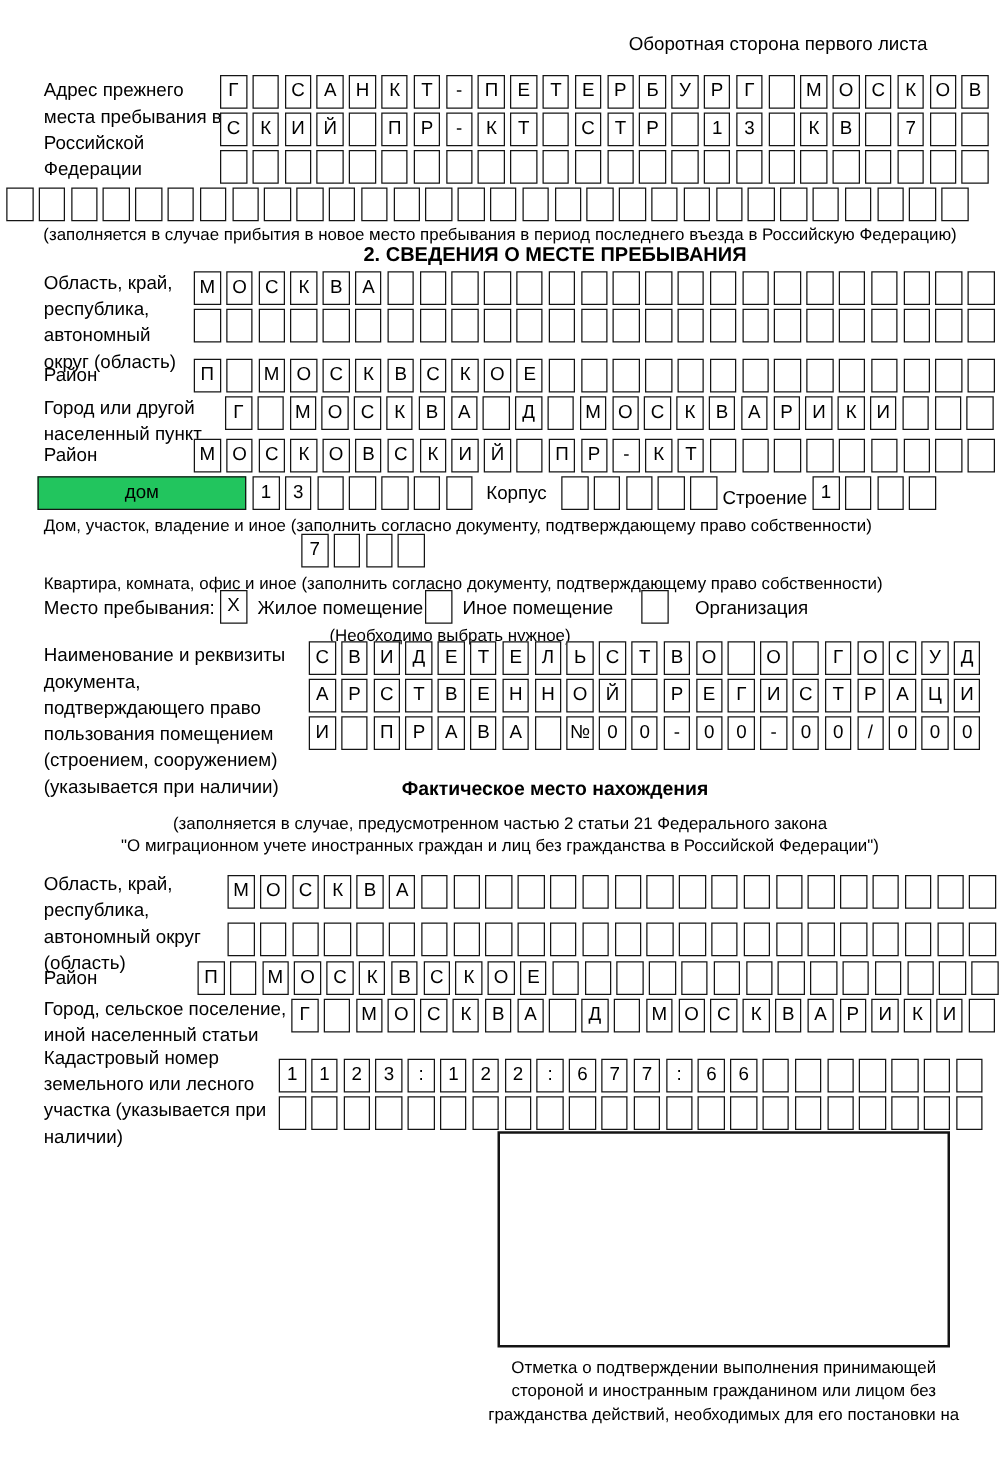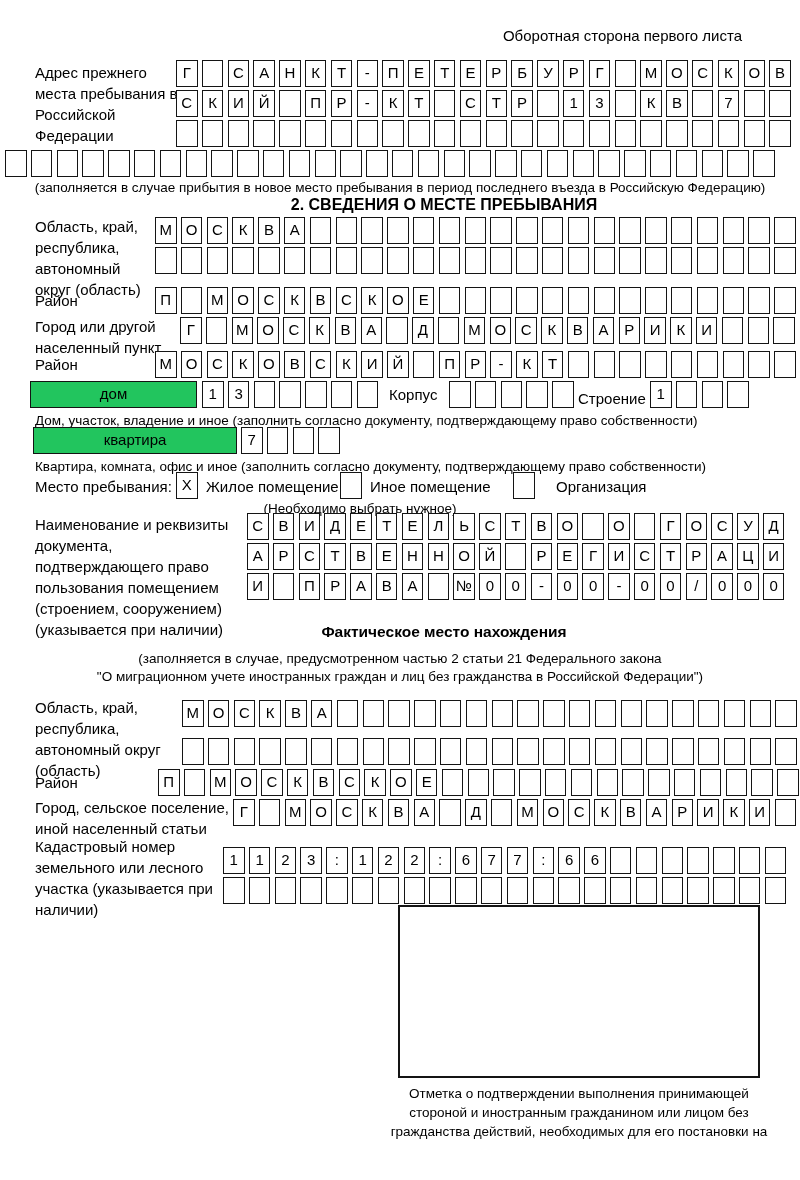--- a/index.html
+++ b/index.html
@@ -58,21 +58,20 @@
   <div class="boxrow" style="left:155px; top:351px;"><span class="box">М</span><span class="box">О</span><span class="box">С</span><span class="box">К</span><span class="box">О</span><span class="box">В</span><span class="box">С</span><span class="box">К</span><span class="box">И</span><span class="box">Й</span><span class="box"></span><span class="box">П</span><span class="box">Р</span><span class="box">-</span><span class="box">К</span><span class="box">Т</span><span class="box"></span><span class="box"></span><span class="box"></span><span class="box"></span><span class="box"></span><span class="box"></span><span class="box"></span><span class="box"></span><span class="box"></span></div>
 
   <div class="widebox" style="left:30px; top:381px; width:167px;">дом</div>
   <div class="boxrow" style="left:202px; top:381px;"><span class="box">1</span><span class="box">3</span><span class="box"></span><span class="box"></span><span class="box"></span><span class="box"></span><span class="box"></span></div>
   <div class="lbl" style="left:389px; top:384px;">Корпус</div>
   <div class="boxrow" style="left:449px; top:381px;"><span class="box"></span><span class="box"></span><span class="box"></span><span class="box"></span><span class="box"></span></div>
   <div class="lbl" style="left:578px; top:388px;">Строение</div>
   <div class="boxrow" style="left:650px; top:381px;"><span class="box">1</span><span class="box"></span><span class="box"></span><span class="box"></span></div>
   <div class="cap" style="left:35px; top:412px;">Дом, участок, владение и иное (заполнить согласно документу, подтверждающему право собственности)</div>
 
-  <div class="widebox" style="left:33px; top:427px; width:204px;">квартира</div>
   <div class="boxrow" style="left:241px; top:427px;"><span class="box">7</span><span class="box"></span><span class="box"></span><span class="box"></span></div>
   <div class="cap" style="left:35px; top:458px;">Квартира, комната, офис и иное (заполнить согласно документу, подтверждающему право собственности)</div>
 
   <div class="lbl" style="left:35px; top:476px;">Место пребывания:</div>
   <span class="box" style="position:absolute; left:176px; top:472px;">X</span>
   <div class="lbl" style="left:206px; top:476px;text-align:center;">Жилое помещение</div>
   <span class="box" style="position:absolute; left:340px; top:472px;"></span>
   <div class="lbl" style="left:370px; top:476px;">Иное помещение</div>
   <span class="box" style="position:absolute; left:513px; top:472px;"></span>
   <div class="lbl" style="left:556px; top:476px;">Организация</div>

